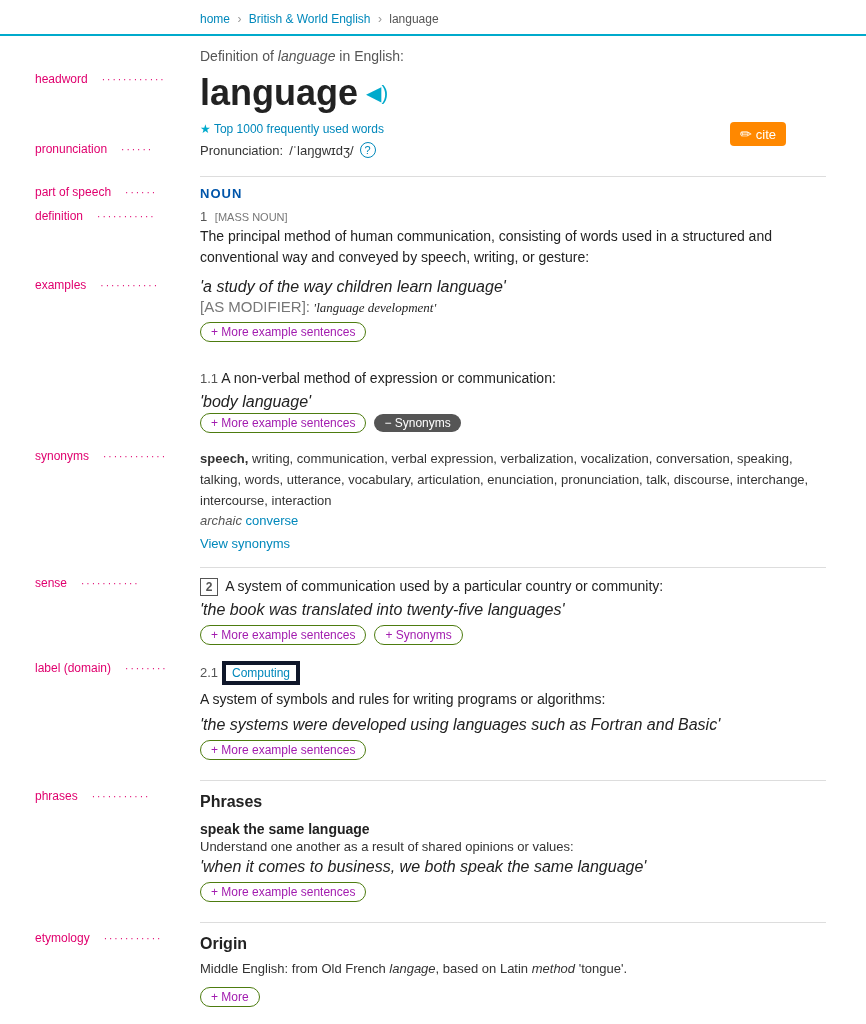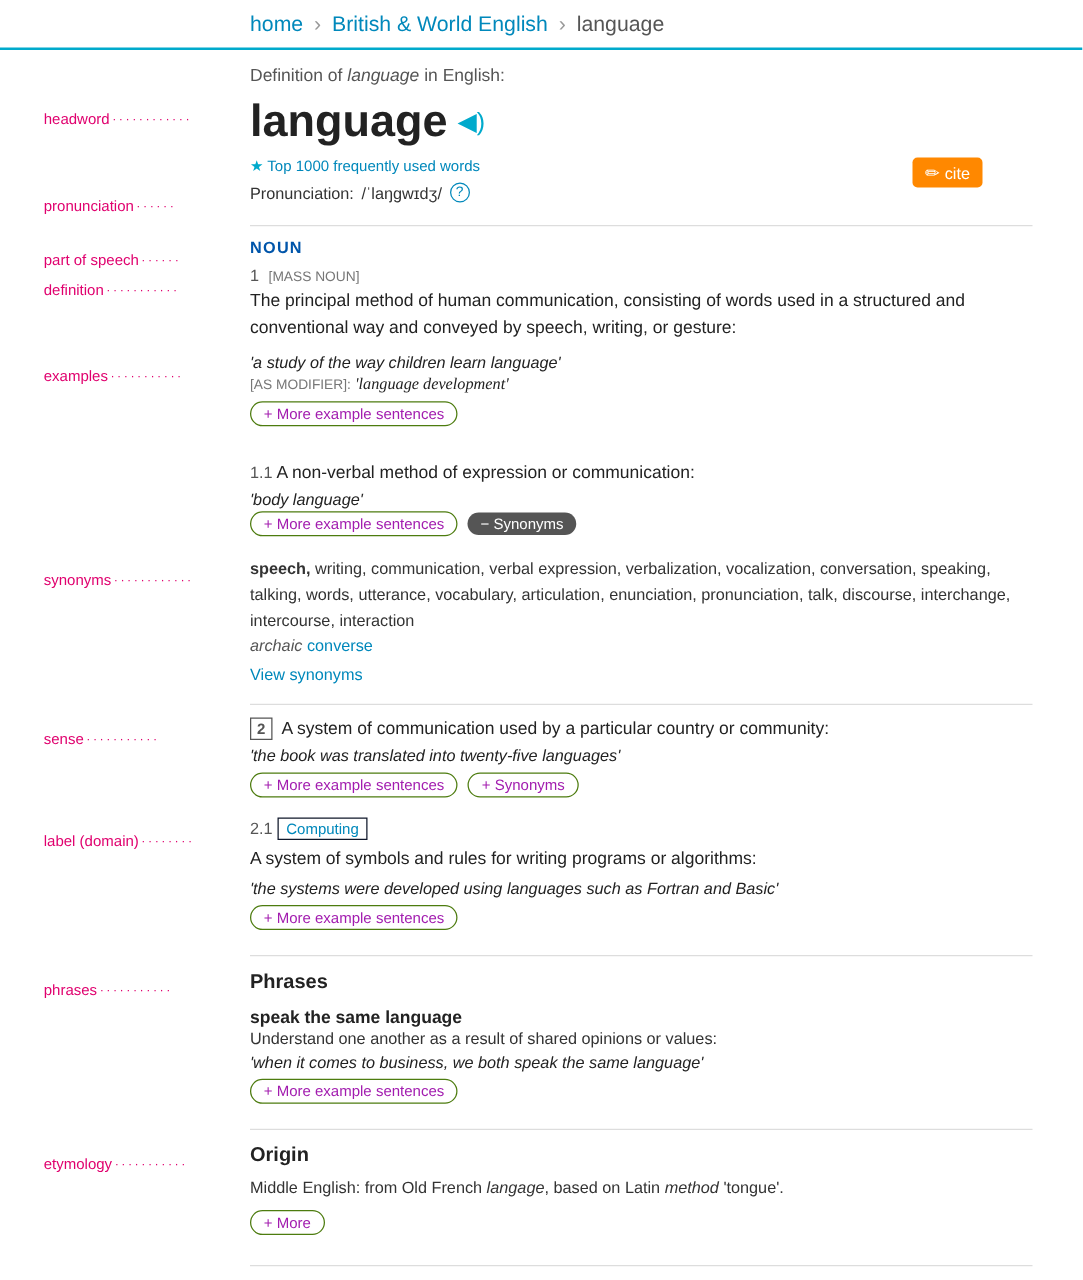--- a/index.html
+++ b/index.html
@@ -17,21 +17,21 @@
       flex-direction: column;
       padding: 0;
     }
 
     
     .breadcrumb-bar {
       border-bottom: 2px solid #00aacc;
       padding: 10px 200px 8px 200px;
     }
     .breadcrumb {
-      font-size: 17px;
+      font-size: 12px;
       color: #555;
     }
     .breadcrumb a {
       color: #0088bb;
       text-decoration: none;
     }
     .breadcrumb .separator {
       margin: 0 4px;
       color: #999;
     }
@@ -129,27 +129,27 @@
     
     .labeled-section {
       display: flex;
       margin-bottom: 4px;
       position: relative;
     }
 
     .row-label {
       position: absolute;
       left: -165px;
-      top: 12px;
+      top: 0;
       color: #e0006e;
       font-size: 12px;
       white-space: nowrap;
       display: flex;
       align-items: center;
-      gap: 2px;
+      gap: 14px;
     }
     .row-label .dots {
       letter-spacing: 2px;
       color: #e0006e;
       font-size: 10px;
     }
 
     .row-content {
       flex: 1;
     }
@@ -179,31 +179,31 @@
     .def-text {
       font-size: 14px;
       color: #222;
       margin-bottom: 6px;
       line-height: 1.5;
     }
 
     .example-text {
       font-style: italic;
       color: #222;
-      font-size: 13px;
+      font-size: 16px;
       margin-bottom: 2px;
     }
     .modifier-row {
       font-size: 12px;
       color: #555;
       margin-bottom: 6px;
     }
     .modifier-tag {
       text-transform: uppercase;
-      font-size: 11px;
+      font-size: 15px;
       color: #777;
     }
     .modifier-example {
       font-style: italic;
       color: #222;
       font-size: 13px;
       font-family: Liberation Serif, serif;
     }
 
     .more-btn {
@@ -271,21 +271,21 @@
       height: 18px;
       text-align: center;
       line-height: 16px;
       margin-right: 4px;
       font-weight: bold;
     }
 
     
     .domain-label {
       display: inline-block;
-      border: 1px solid #0f172a;
+      border: 4px solid #0f172a;
       color: #0088bb;
       font-size: 12px;
       padding: 1px 6px;
       margin-right: 4px;
     }
 
     
     .phrases-heading {
       font-size: 16px;
       font-weight: bold;

